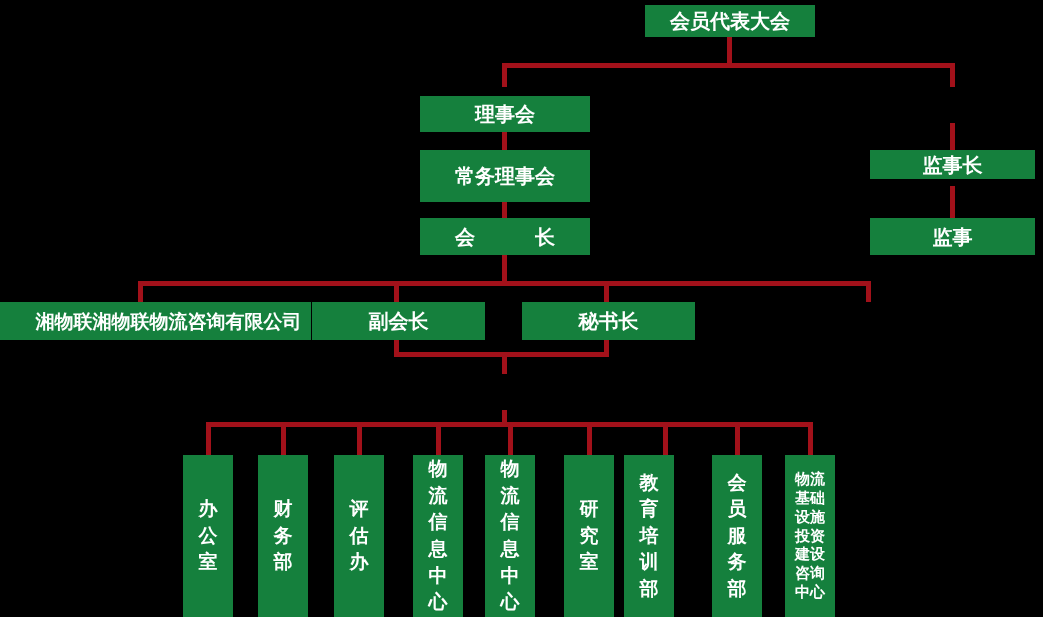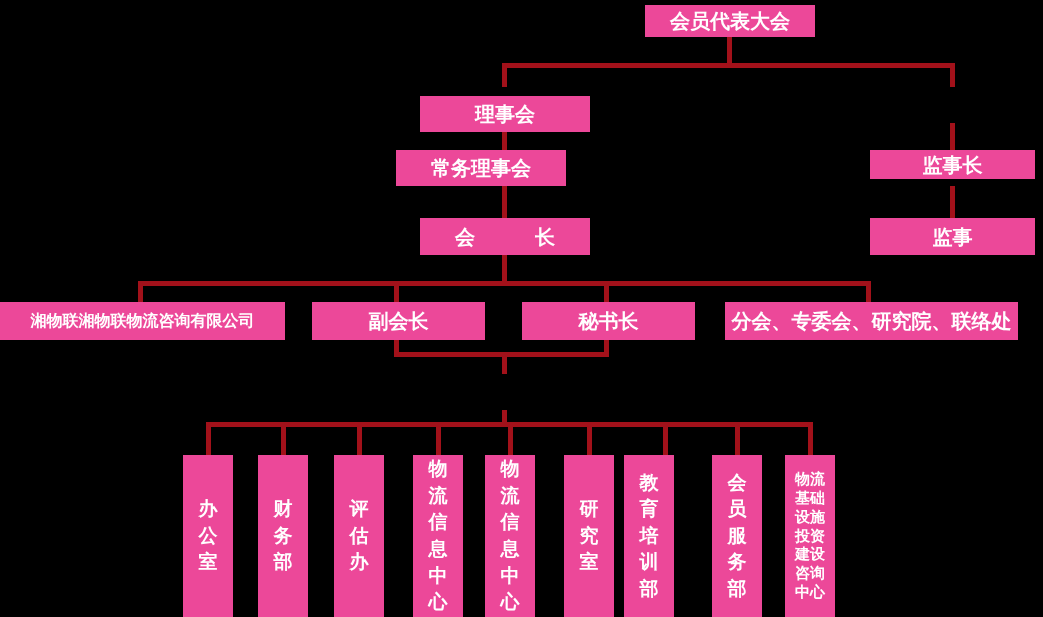--- a/index.html
+++ b/index.html
@@ -1,26 +1,26 @@
 <!DOCTYPE html>
 <html><head>
 <meta charset="utf-8">
 <style>
   html,body{margin:0;padding:0;background:#000;}
   .stage{
     position:relative;width:1043px;height:617px;background:#000000;overflow:hidden;
     font-family:"Liberation Sans","DejaVu Sans",sans-serif;
   }
   .box{
-    position:absolute;background:#ec4899;color:#FFFFFF;
+    position:absolute;background:#15803d;color:#FFFFFF;
     display:flex;align-items:center;justify-content:center;
     font-weight:bold;font-size:20px;white-space:nowrap;
     text-align:center;line-height:1;
   }
-  .box.small-label{font-size:16px;}
+  .box.small-label{font-size:19px;padding-left:26px;}
   .box.dept{
     width:50px;top:455px;height:162px;white-space:normal;
   }
   .dept .vtext{
     display:block;width:1em;font-size:19px;line-height:1.4;
     word-break:break-all;line-break:anywhere;text-align:center;
   }
   .dept .vtext.two-col{width:2em;font-size:15px;line-height:1.25;}
   .line{position:absolute;background:#A2111A;}
   .line.v{width:5px;}
@@ -58,30 +58,29 @@
   <div class="line v" style="left:508px;top:422px;height:33px"></div>
   <div class="line v" style="left:587px;top:422px;height:33px"></div>
   <div class="line v" style="left:663px;top:422px;height:33px"></div>
   <div class="line v" style="left:735px;top:422px;height:33px"></div>
   <div class="line v" style="left:808px;top:422px;height:33px"></div>
 
   <div class="box" style="left:645px;top:5px;width:170px;height:32px">会员代表大会</div>
 
   <div class="box" style="left:420px;top:96px;width:170px;height:36px">理事会</div>
 
-  <div class="box" style="left:396px;top:150px;width:170px;height:36px">常务理事会</div>
+  <div class="box" style="left:420px;top:150px;width:170px;height:52px">常务理事会</div>
   <div class="box" style="left:870px;top:150px;width:165px;height:29px">监事长</div>
 
   <div class="box" style="left:420px;top:218px;width:170px;height:37px">会　　　长</div>
   <div class="box" style="left:870px;top:218px;width:165px;height:37px">监事</div>
 
   <div class="box small-label" style="left:0px;top:302px;width:285px;height:38px">湘物联湘物联物流咨询有限公司</div>
   <div class="box" style="left:312px;top:302px;width:173px;height:38px">副会长</div>
   <div class="box" style="left:522px;top:302px;width:173px;height:38px">秘书长</div>
-  <div class="box" style="left:725px;top:302px;width:293px;height:38px">分会、专委会、研究院、联络处</div>
 
 
   <div class="box dept" style="left:183px">
     <span class="vtext">办公室</span>
   </div>
   <div class="box dept" style="left:258px">
     <span class="vtext">财务部</span>
   </div>
   <div class="box dept" style="left:334px">
     <span class="vtext">评估办</span>

